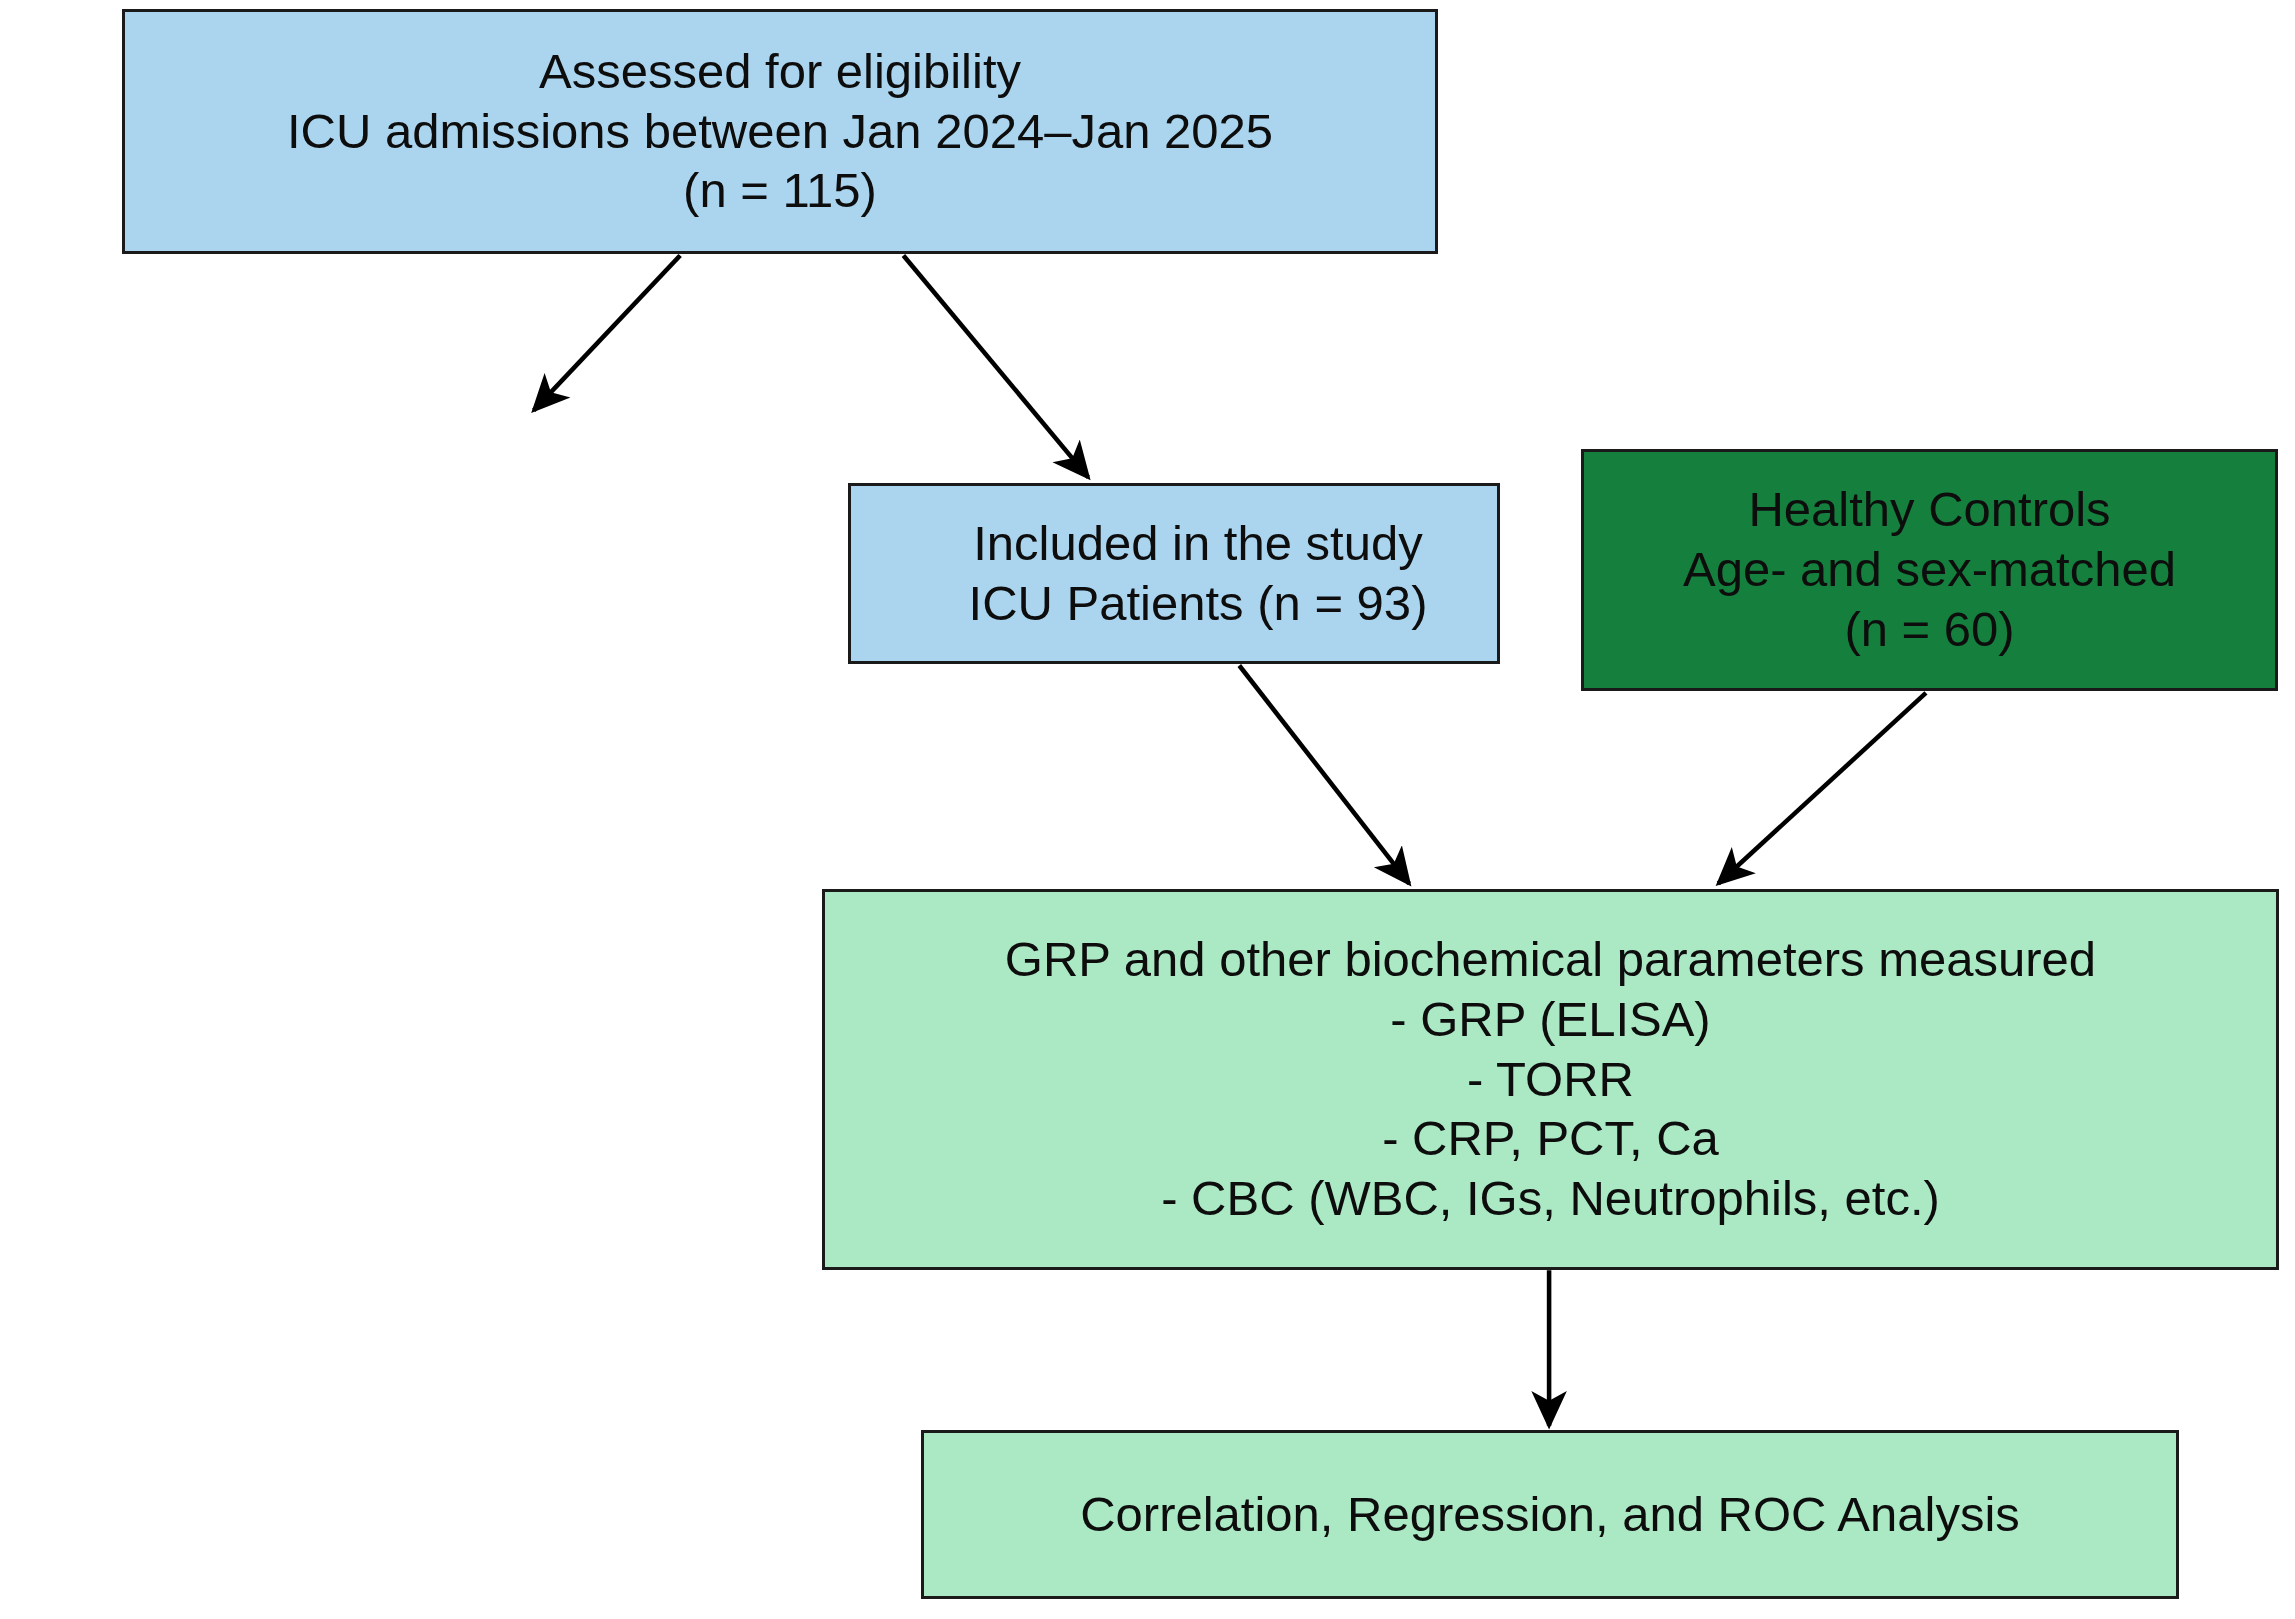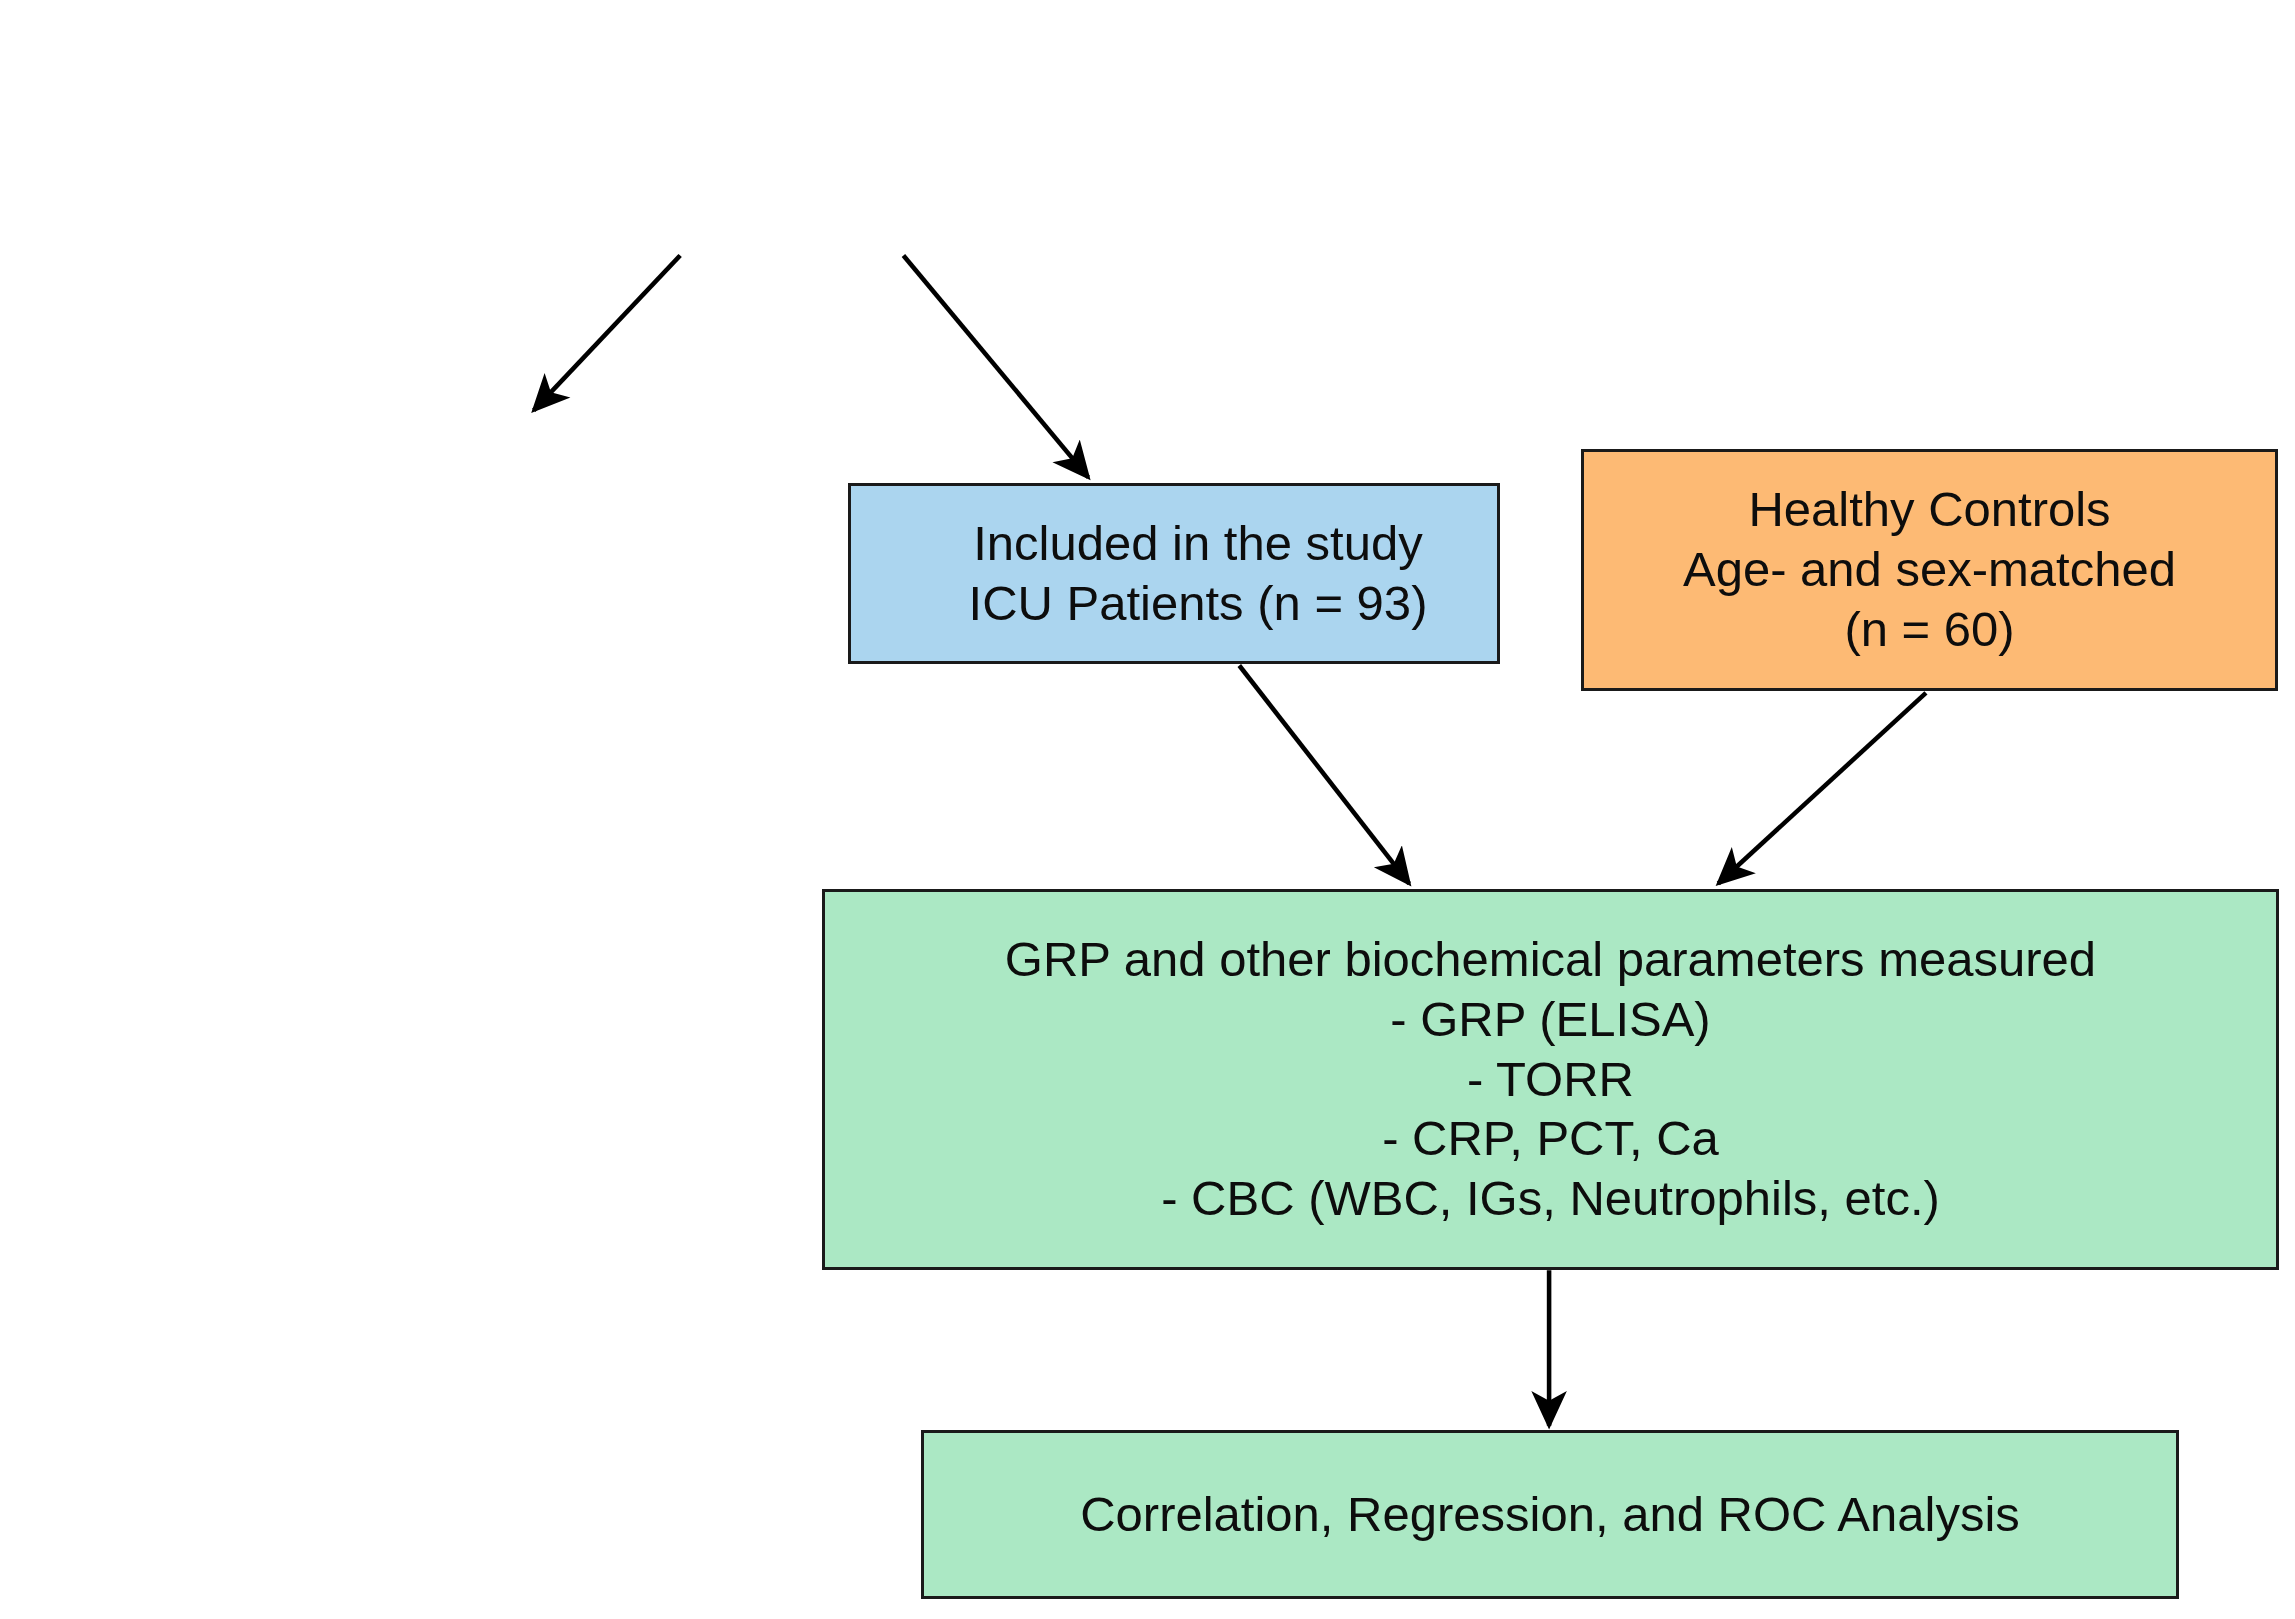--- a/index.html
+++ b/index.html
@@ -61,28 +61,33 @@
 
     <g stroke="#000000" stroke-width="7" fill="none" marker-end="url(#arrowhead)">
       <line x1="1045" y1="392" x2="820" y2="630"></line>
       <line x1="1388" y1="392" x2="1672" y2="733"></line>
       <line x1="1904" y1="1022" x2="2165" y2="1357"></line>
       <line x1="2959" y1="1064" x2="2640" y2="1357"></line>
       <line x1="2380" y1="1951" x2="2380" y2="2190"></line>
     </g>
   </svg>
 
+  <div class="node-box" id="node-assessed" style="left:122px; top:9px; width:1316px; height:245px; background:#abd5ef;">
+    <div class="node-text t-assessed">Assessed for eligibility
+ICU admissions between Jan 2024–Jan 2025
+(n = 115)</div>
+  </div>
 
 
   <div class="node-box" id="node-included" style="left:848px; top:483px; width:652px; height:181px; background:#abd5ef;padding-left:48px;">
     <div class="node-text t-included">Included in the study
 ICU Patients (n = 93)</div>
   </div>
 
-  <div class="node-box" id="node-controls" style="left:1581px; top:449px; width:697px; height:242px; background:#fdba74;">
+  <div class="node-box" id="node-controls" style="left:1581px; top:449px; width:697px; height:242px; background:#15803d;">
     <div class="node-text t-controls">Healthy Controls
 Age- and sex-matched
 (n = 60)</div>
   </div>
 
   <div class="node-box" id="node-measured" style="left:822px; top:889px; width:1457px; height:381px; background:#abe8c4;">
     <div class="node-text t-measured">GRP and other biochemical parameters measured
 - GRP (ELISA)
 - TORR
 - CRP, PCT, Ca

